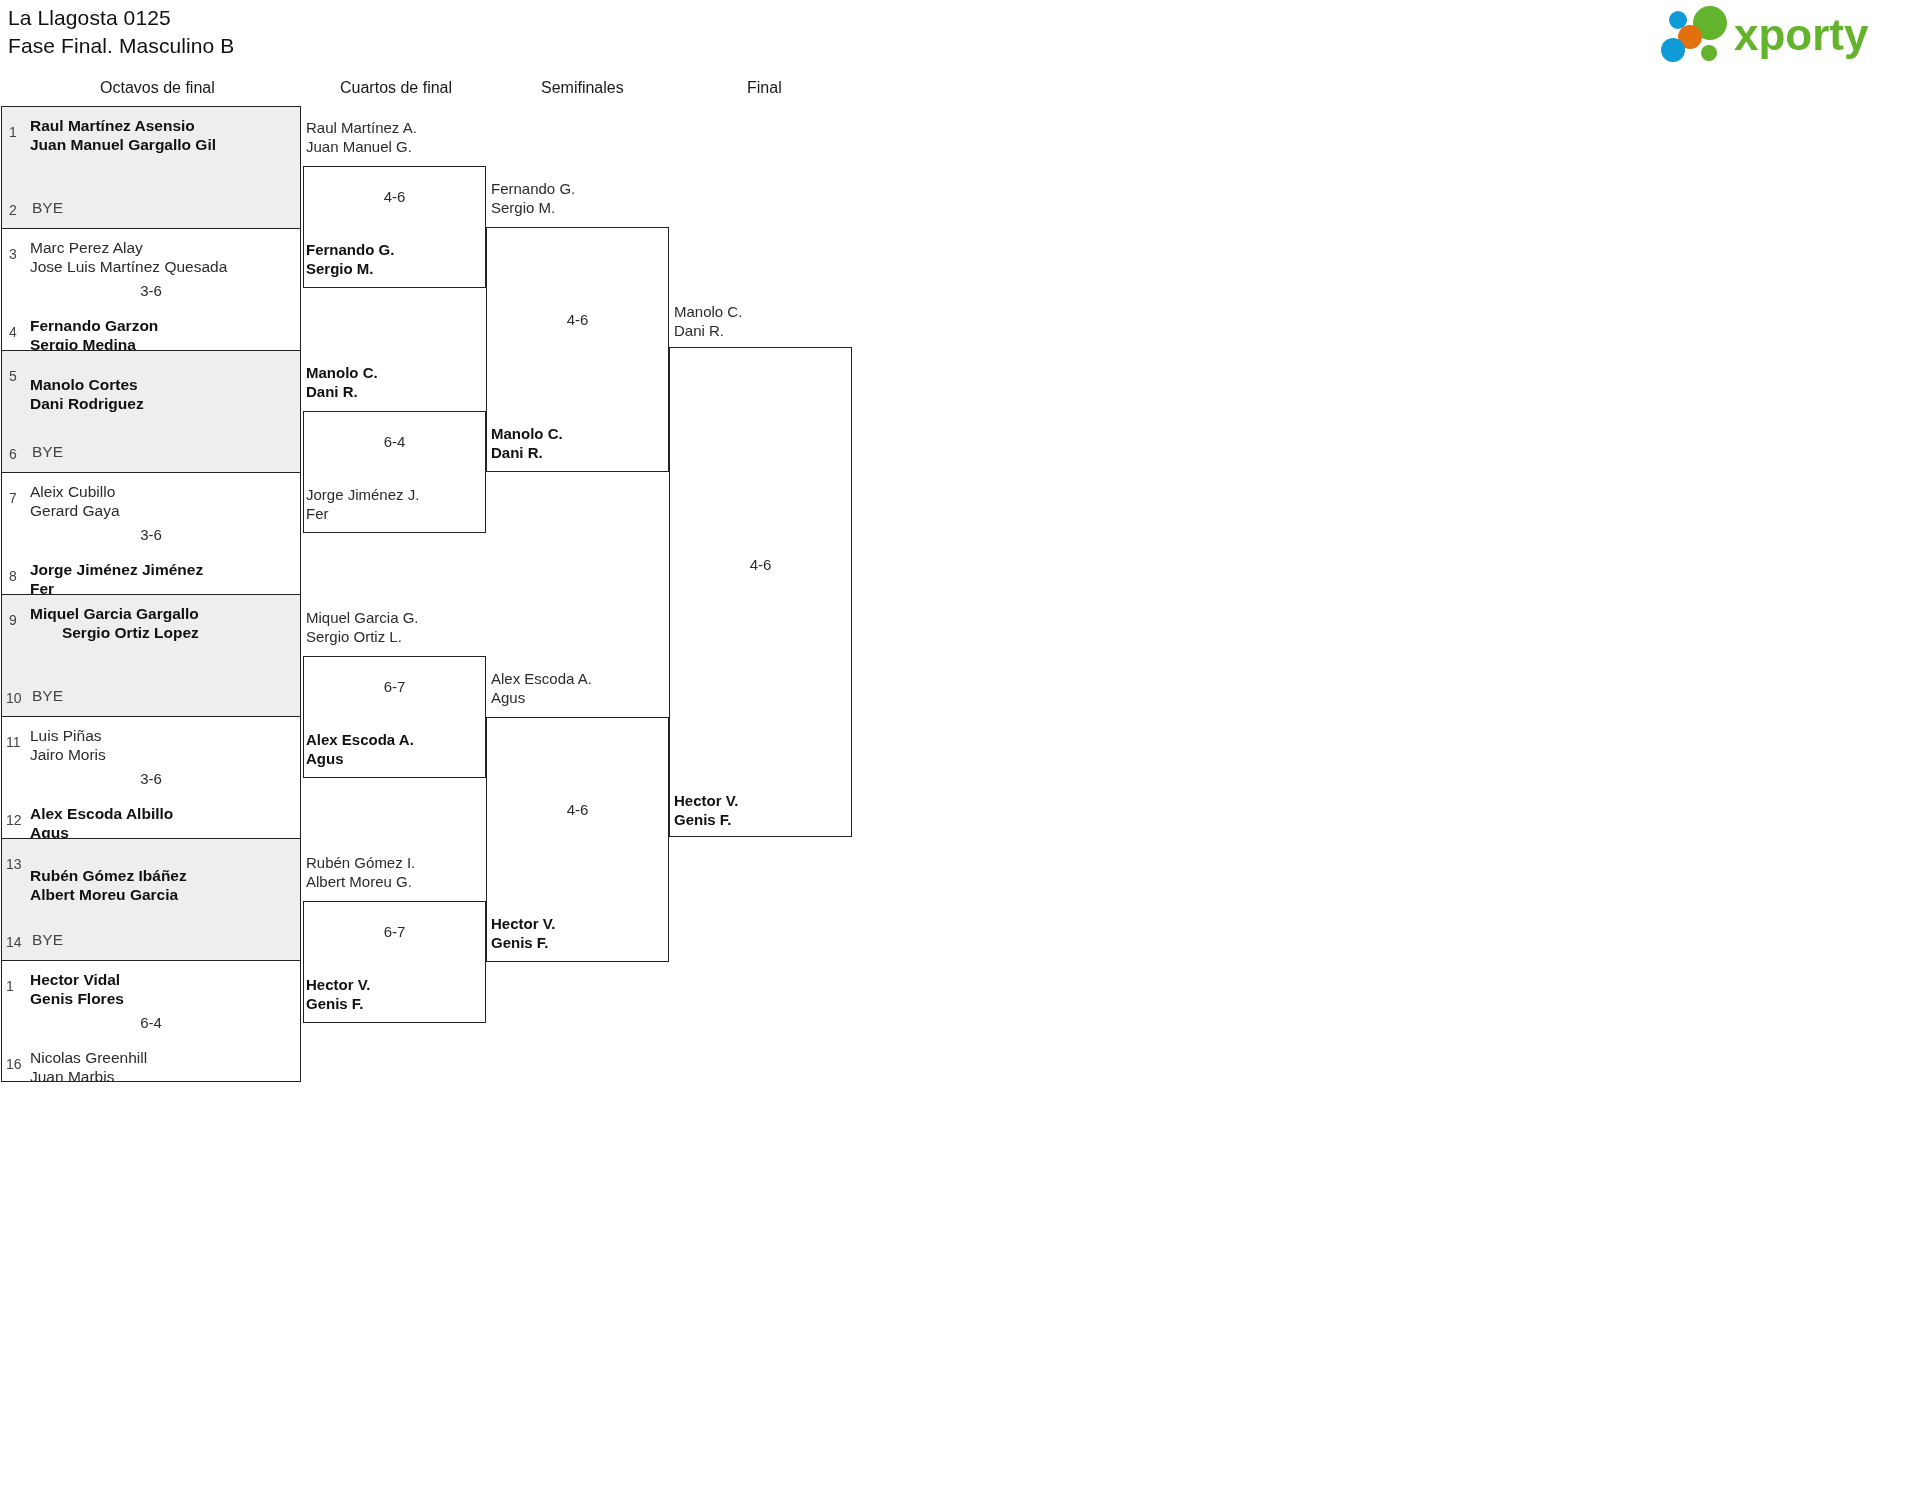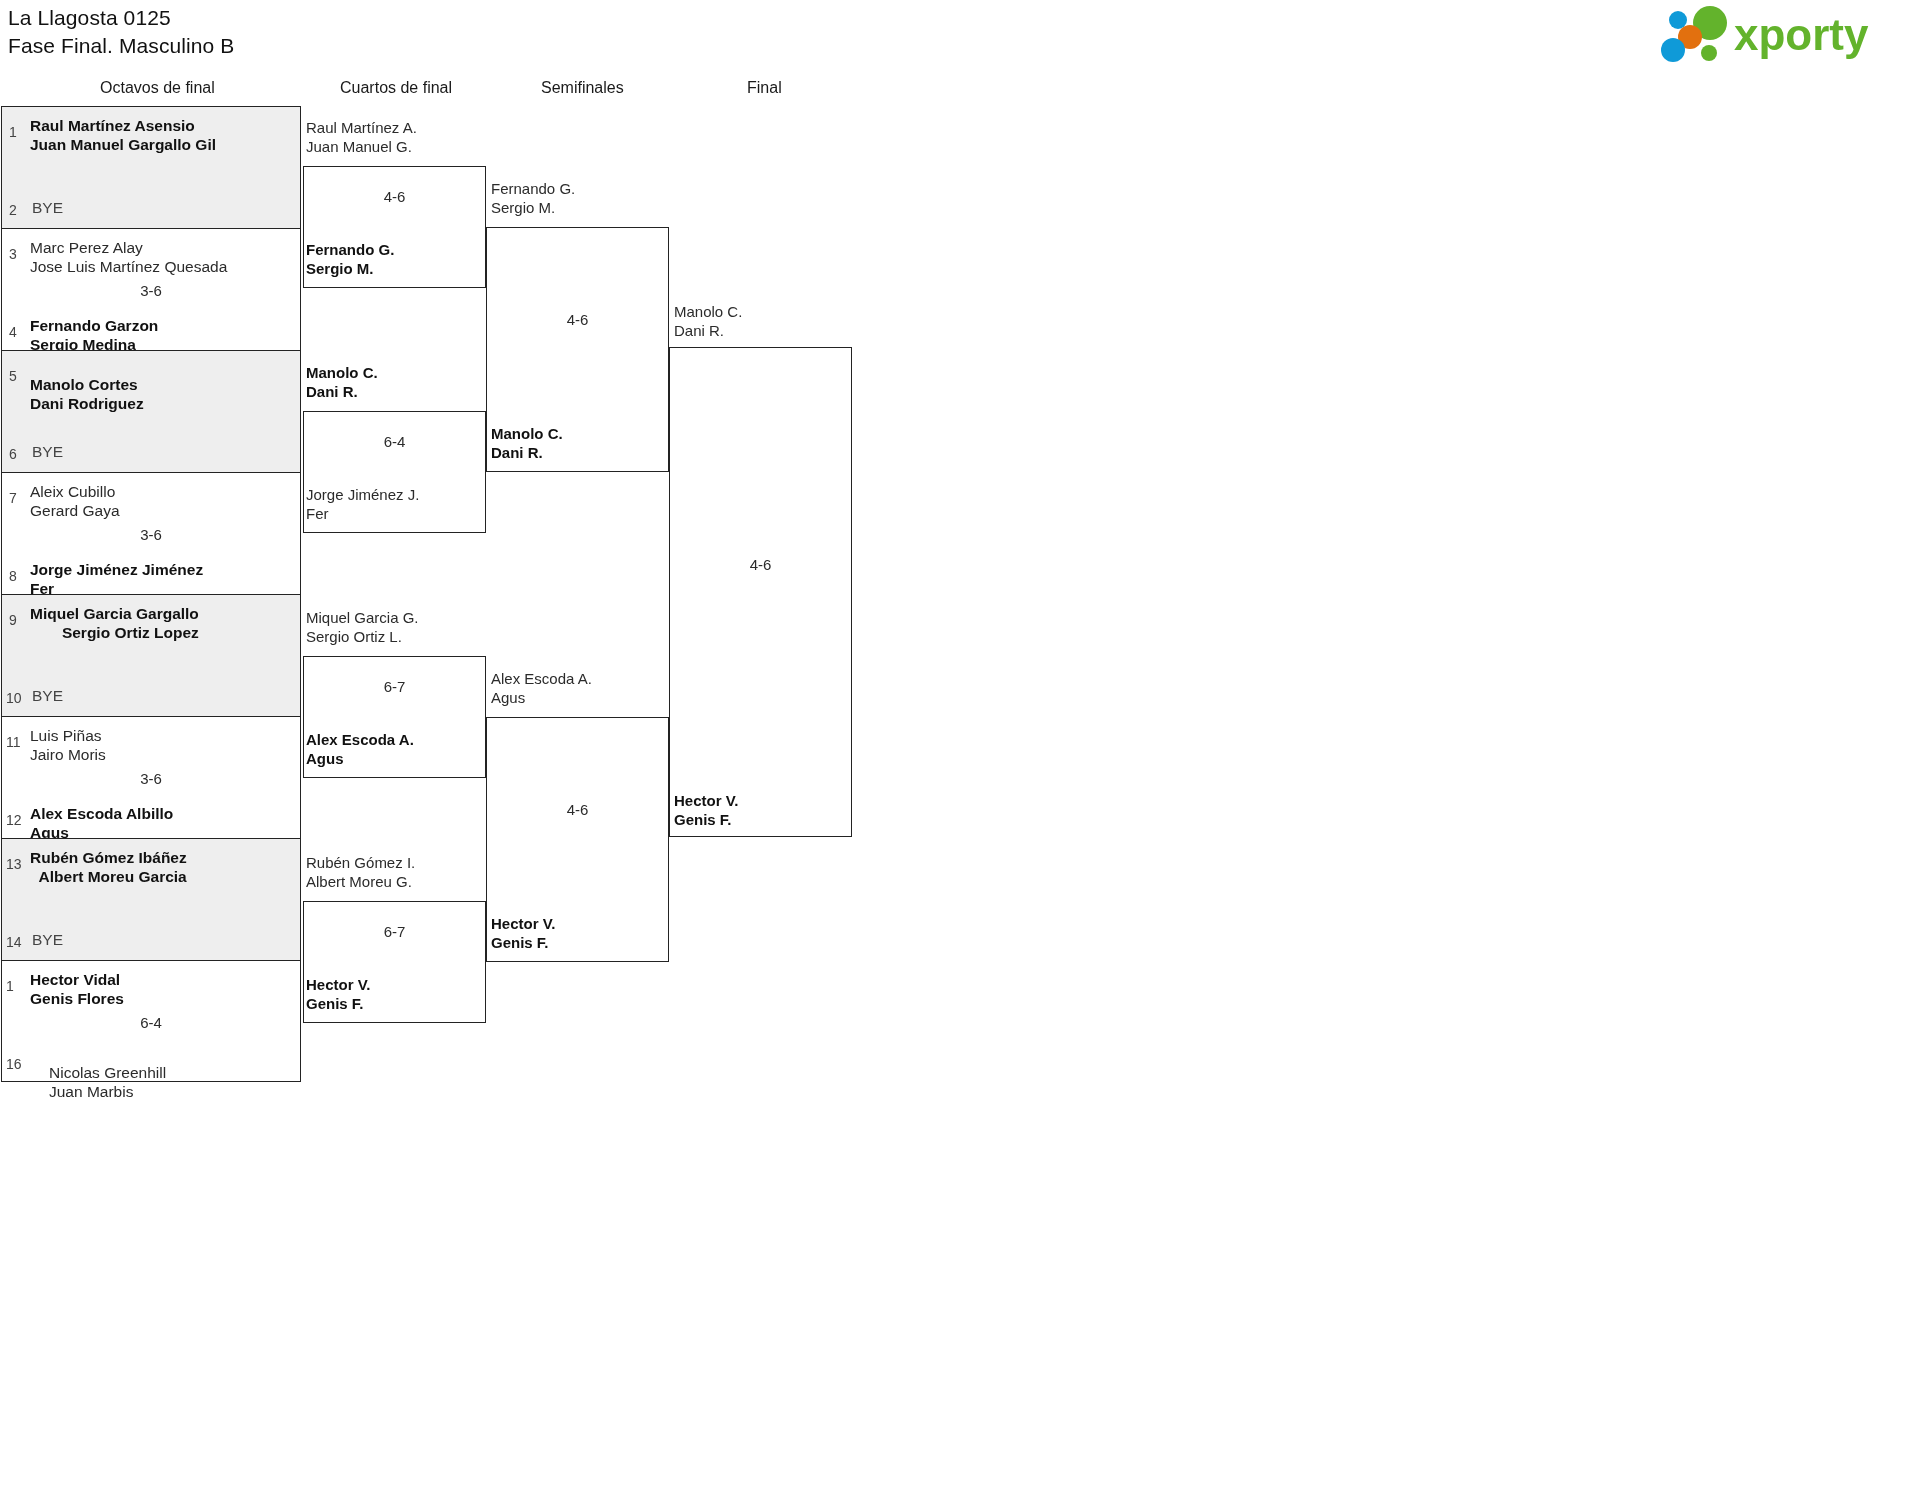--- a/index.html
+++ b/index.html
@@ -134,31 +134,31 @@
     <div class="r1-match" style="height:122px;">
       <span class="seed" style="top:18px;left:4px;">11</span>
       <span class="names" style="top:10px;"><span>Luis Piñas</span><br><span>Jairo Moris</span></span>
       <span class="r1-score" style="top:53px;">3-6</span>
       <span class="seed" style="top:96px;left:4px;">12</span>
       <span class="names win" style="top:88px;"><span>Alex Escoda Albillo</span><br><span>Agus</span></span>
     </div>
 
     <div class="r1-match bye" style="height:122px;">
       <span class="seed" style="top:18px;left:4px;">13</span>
-      <span class="names win" style="top:10px;text-align:right;"><span>Rubén Gómez Ibáñez</span><br><span>Albert Moreu Garcia</span></span>
+      <span class="names win" style="top:28px;"><span>Rubén Gómez Ibáñez</span><br><span>Albert Moreu Garcia</span></span>
       <span class="seed" style="top:96px;left:4px;">14</span>
       <span class="names bye-label" style="top:92px;">BYE</span>
     </div>
 
     <div class="r1-match" style="height:122px;">
       <span class="seed" style="top:18px;left:4px;">1</span>
       <span class="names win" style="top:10px;"><span>Hector Vidal</span><br><span>Genis Flores</span></span>
       <span class="r1-score" style="top:53px;">6-4</span>
       <span class="seed" style="top:96px;left:4px;">16</span>
-      <span class="names" style="top:103px;margin-left:19px;"><span>Nicolas Greenhill</span><br><span>Juan Marbis</span></span>
+      <span class="names" style="top:88px;"><span>Nicolas Greenhill</span><br><span>Juan Marbis</span></span>
     </div>
   </div>
 
   <span class="mname" style="left:306px;top:119px;"><span>Raul Martínez A.</span><br><span>Juan Manuel G.</span></span>
   <div class="mbox" style="left:303px;top:166px;width:183px;height:122px;"></div>
   <span class="mscore" style="left:303px;top:188px;width:183px;">4-6</span>
   <span class="mname win" style="left:306px;top:241px;"><span>Fernando G.</span><br><span>Sergio M.</span></span>
 
   <span class="mname win" style="left:306px;top:364px;"><span>Manolo C.</span><br><span>Dani R.</span></span>
   <div class="mbox" style="left:303px;top:411px;width:183px;height:122px;"></div>

